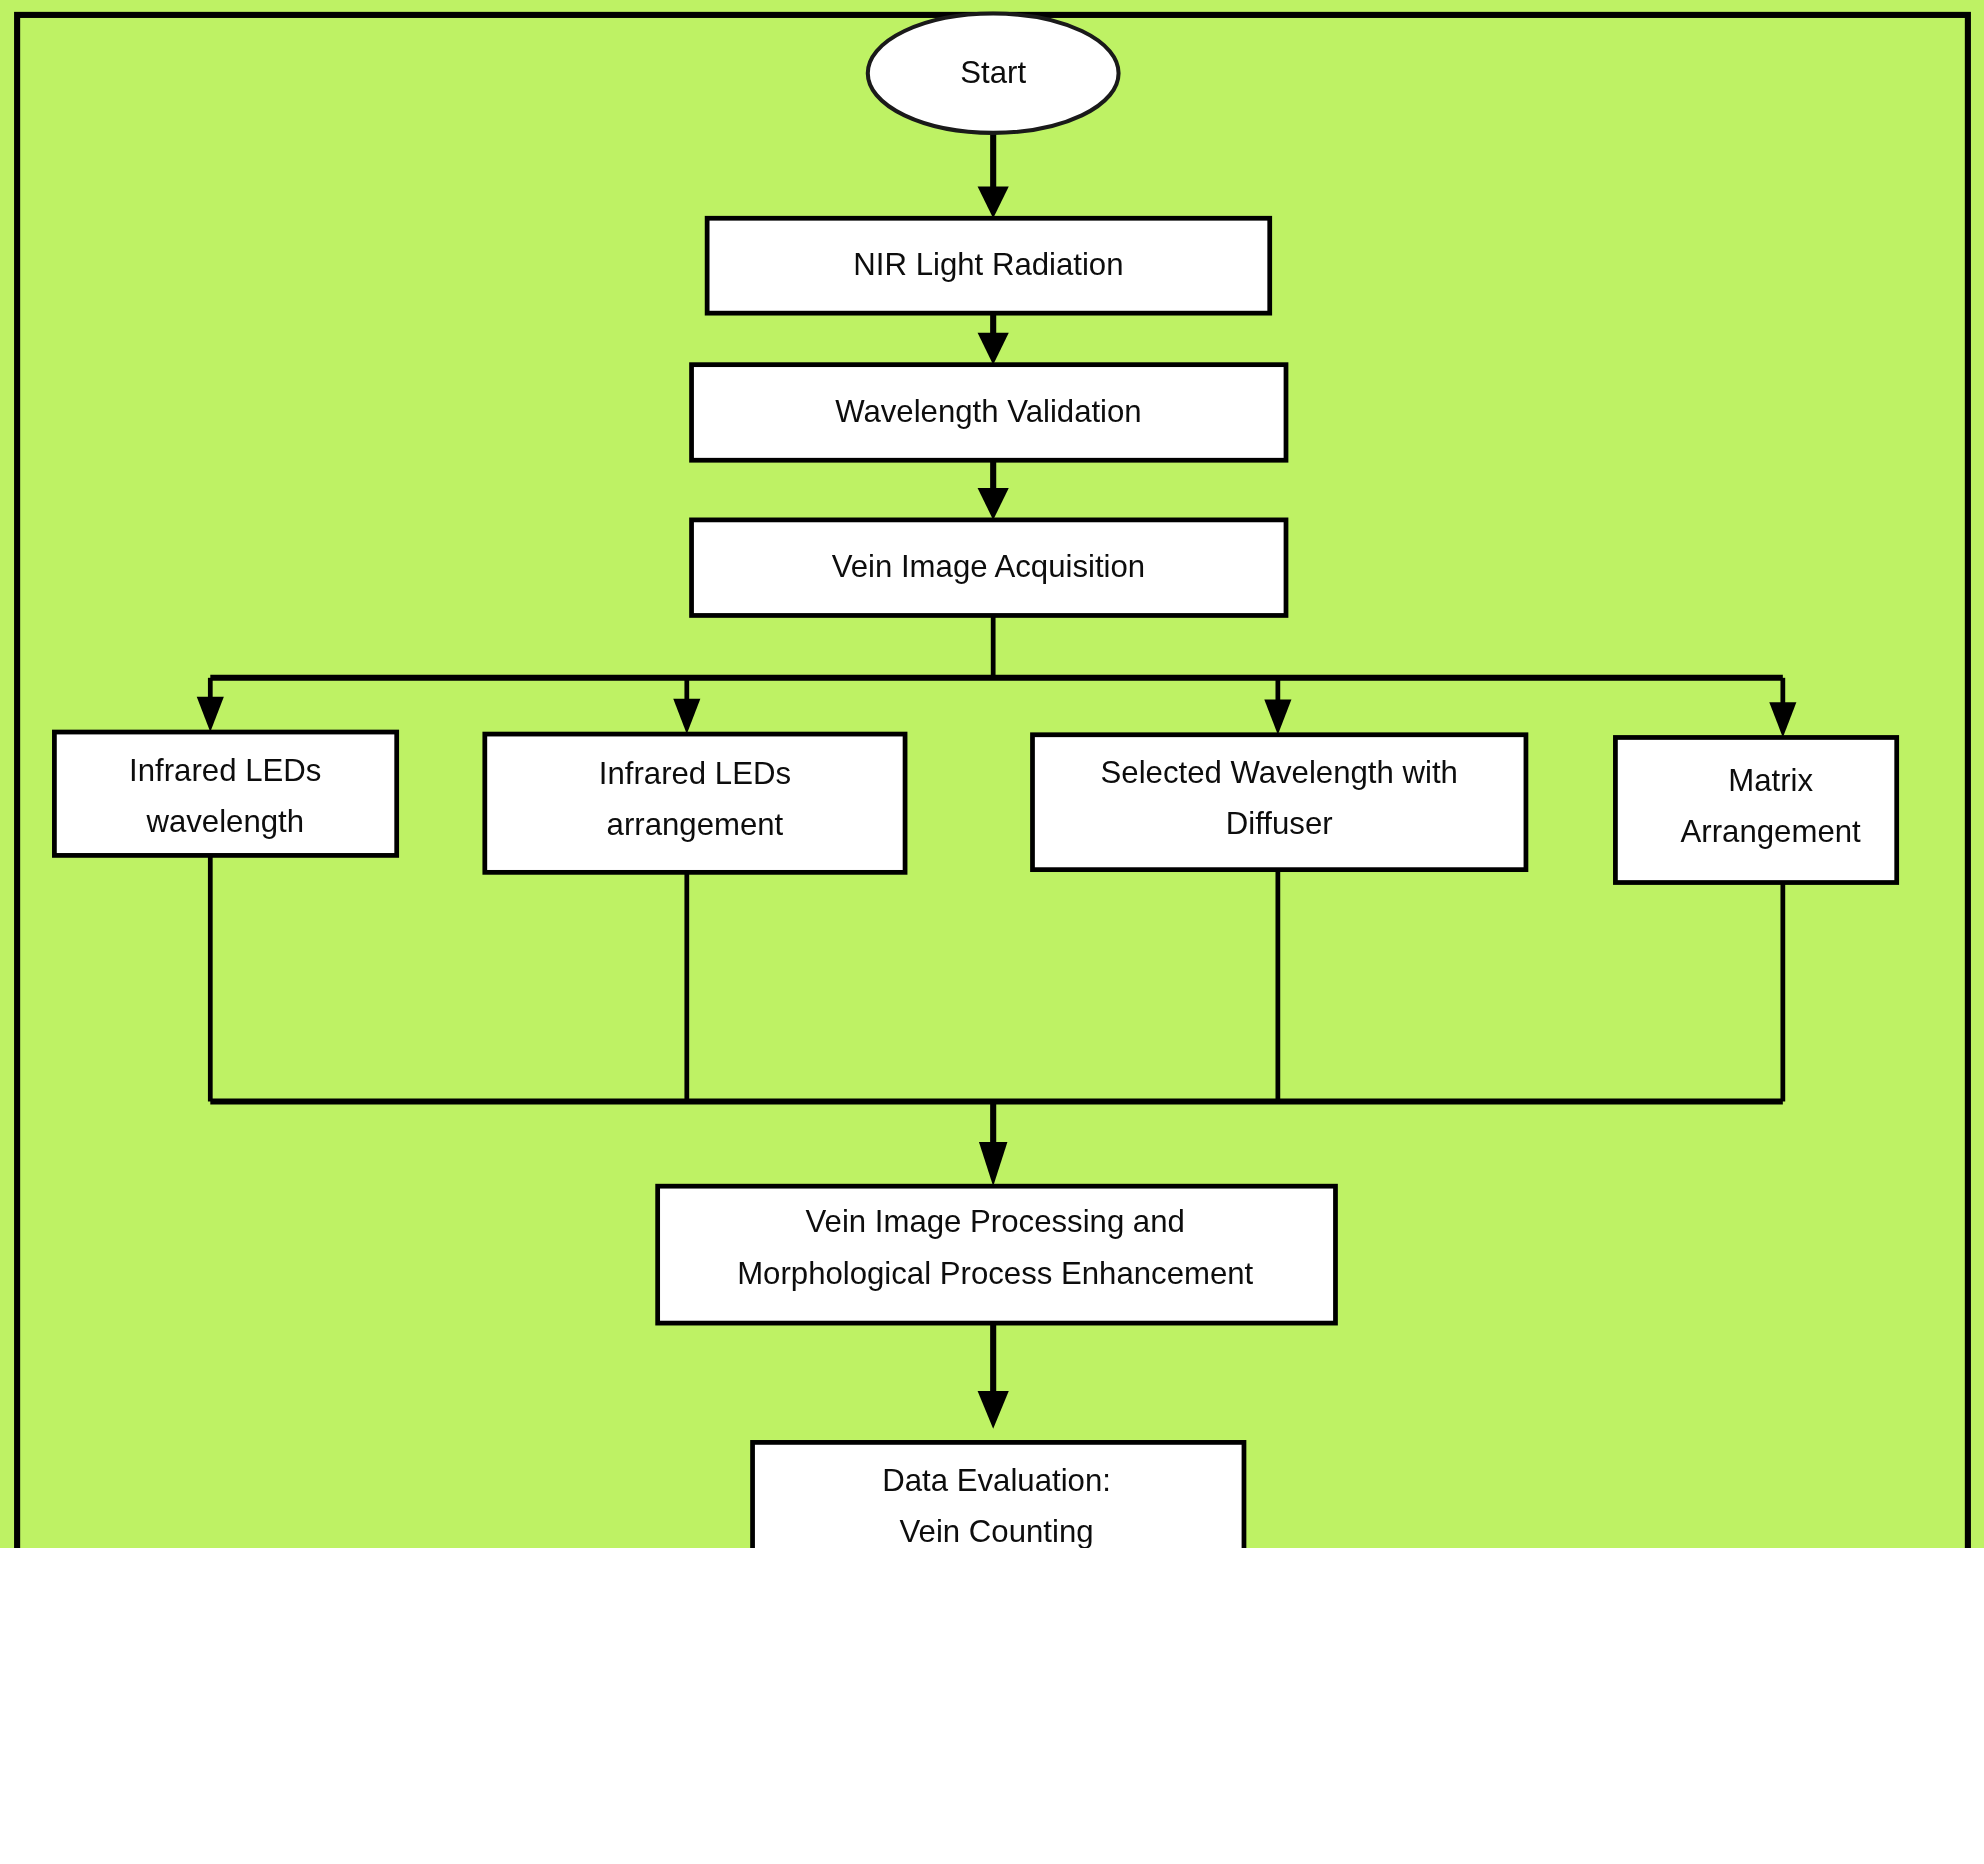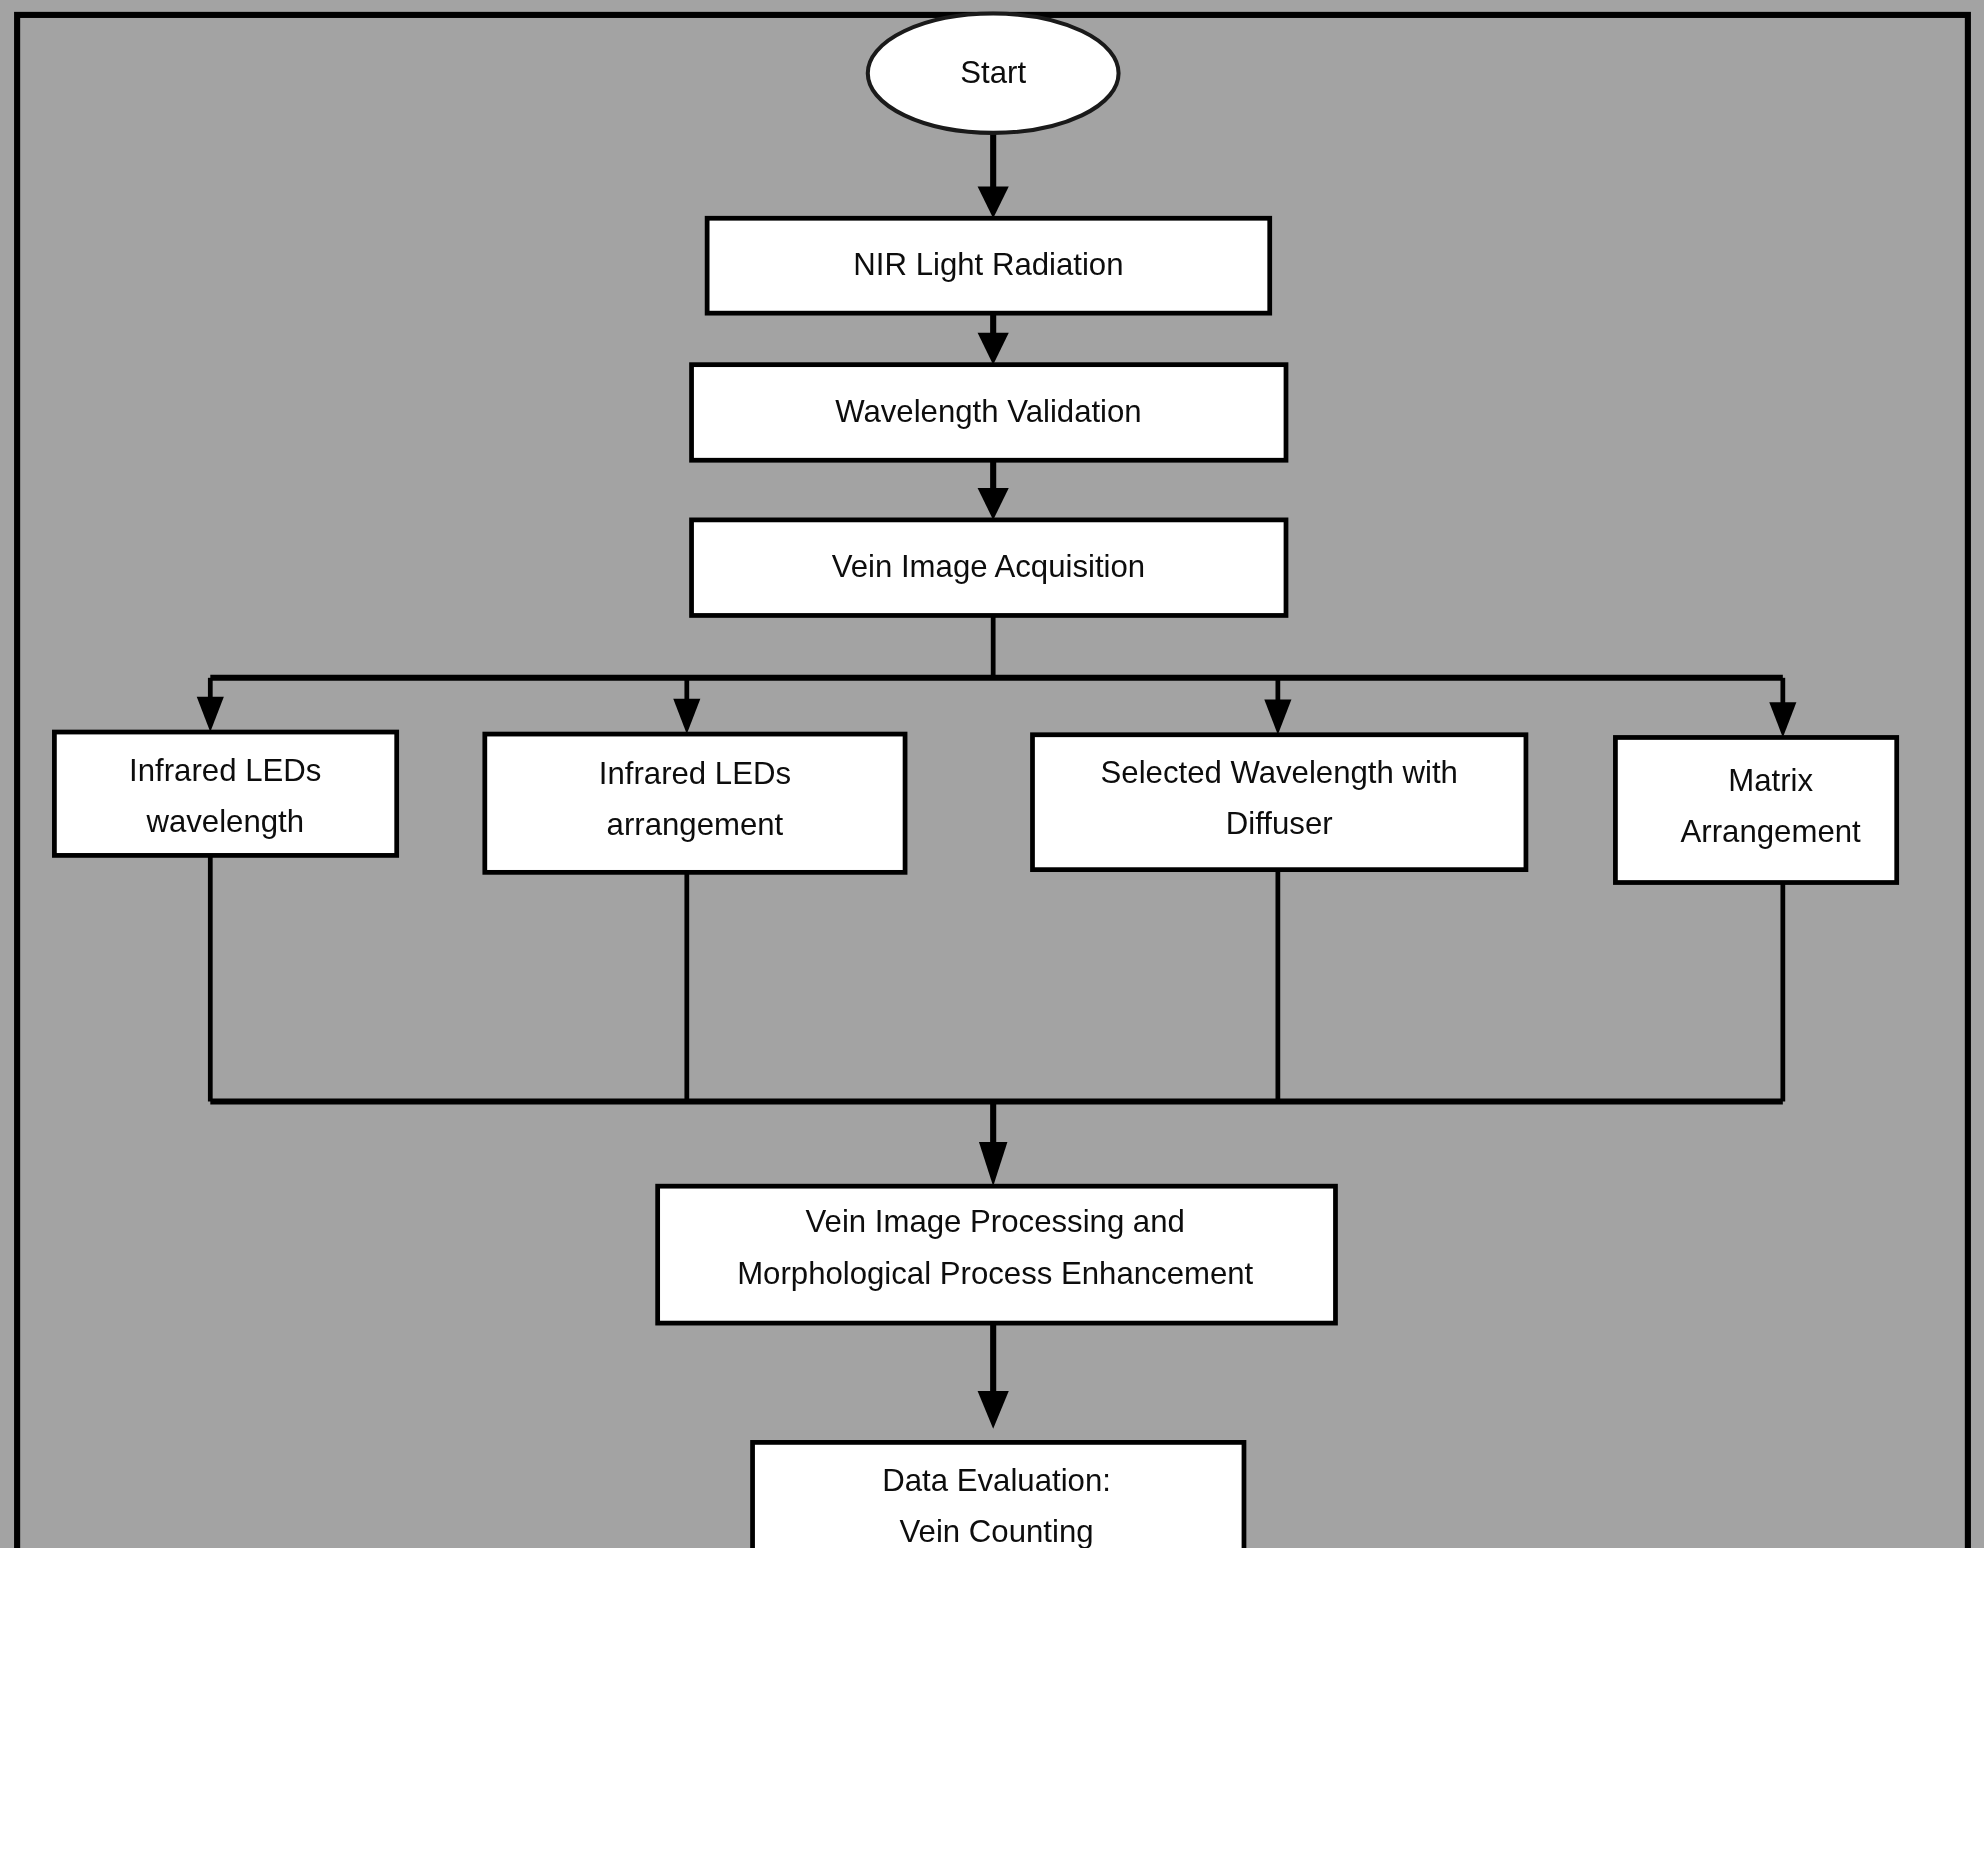--- a/index.html
+++ b/index.html
@@ -7,21 +7,21 @@
     padding: 0;
     background: #ffffff;
   }
   body {
     font-family: "Liberation Sans", sans-serif;
   }
   #canvas {
     position: relative;
     width: 1985px;
     height: 1548px;
-    background: #a3a3a3;
+    background: #bef264;
     overflow: hidden;
   }
   #flow-svg {
     position: absolute;
     top: 0;
     left: 0;
     width: 1985px;
     height: 1864px;
   }
   .node-text {

